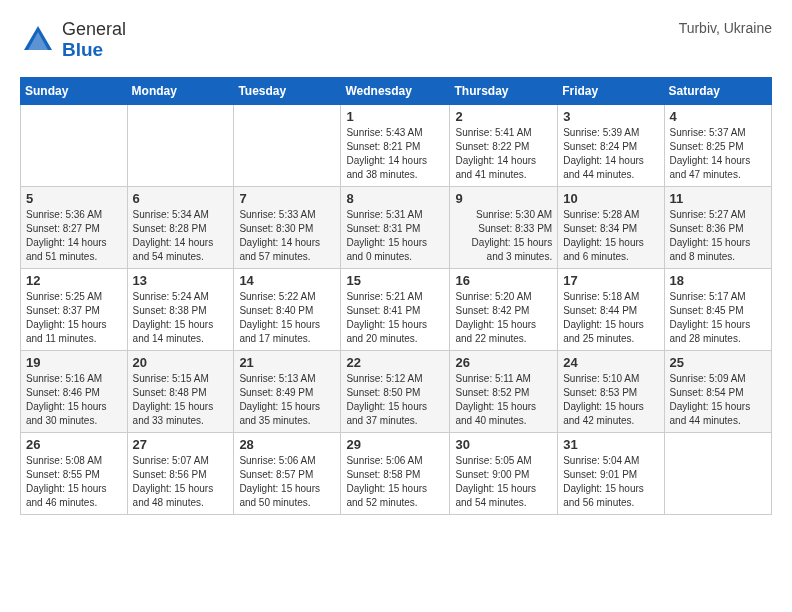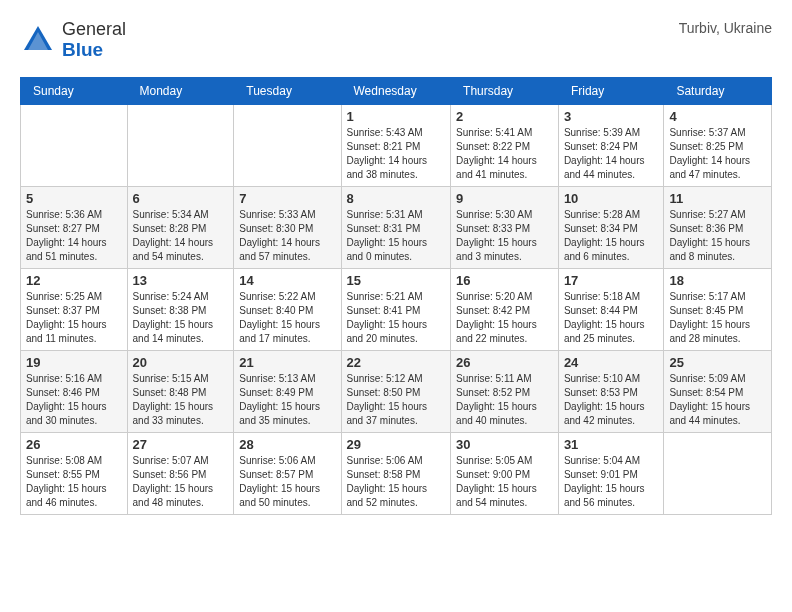--- a/index.html
+++ b/index.html
@@ -54,22 +54,22 @@
       color: #555;
     }
     table {
       width: 100%;
       border-collapse: collapse;
     }
     thead tr th {
       background-color: #1565c0;
       color: #fff;
       font-size: 12px;
-      font-weight: normal;
-      padding: 6px 12px;
+      font-weight: bold;
+      padding: 6px 4px;
       text-align: left;
       border: 1px solid #1565c0;
     }
     tbody tr td {
       border: 1px solid #ccc;
       vertical-align: top;
       padding: 4px 5px;
       font-size: 10px;
       color: #333;
       width: 113px;
@@ -184,21 +184,21 @@
         </td>
         <td>
           <span class="day-number">8</span>
           <div class="cell-content" style="white-space: pre-line;">Sunrise: 5:31 AM
 Sunset: 8:31 PM
 Daylight: 15 hours
 and 0 minutes.</div>
         </td>
         <td>
           <span class="day-number">9</span>
-          <div class="cell-content" style="white-space: pre-line;">Sunrise: 5:30 AM
+          <div class="cell-content" style="white-space: pre-line; text-align: right;">Sunrise: 5:30 AM
 Sunset: 8:33 PM
 Daylight: 15 hours
 and 3 minutes.</div>
         </td>
         <td>
           <span class="day-number">10</span>
           <div class="cell-content" style="white-space: pre-line;">Sunrise: 5:28 AM
 Sunset: 8:34 PM
 Daylight: 15 hours
 and 6 minutes.</div>

